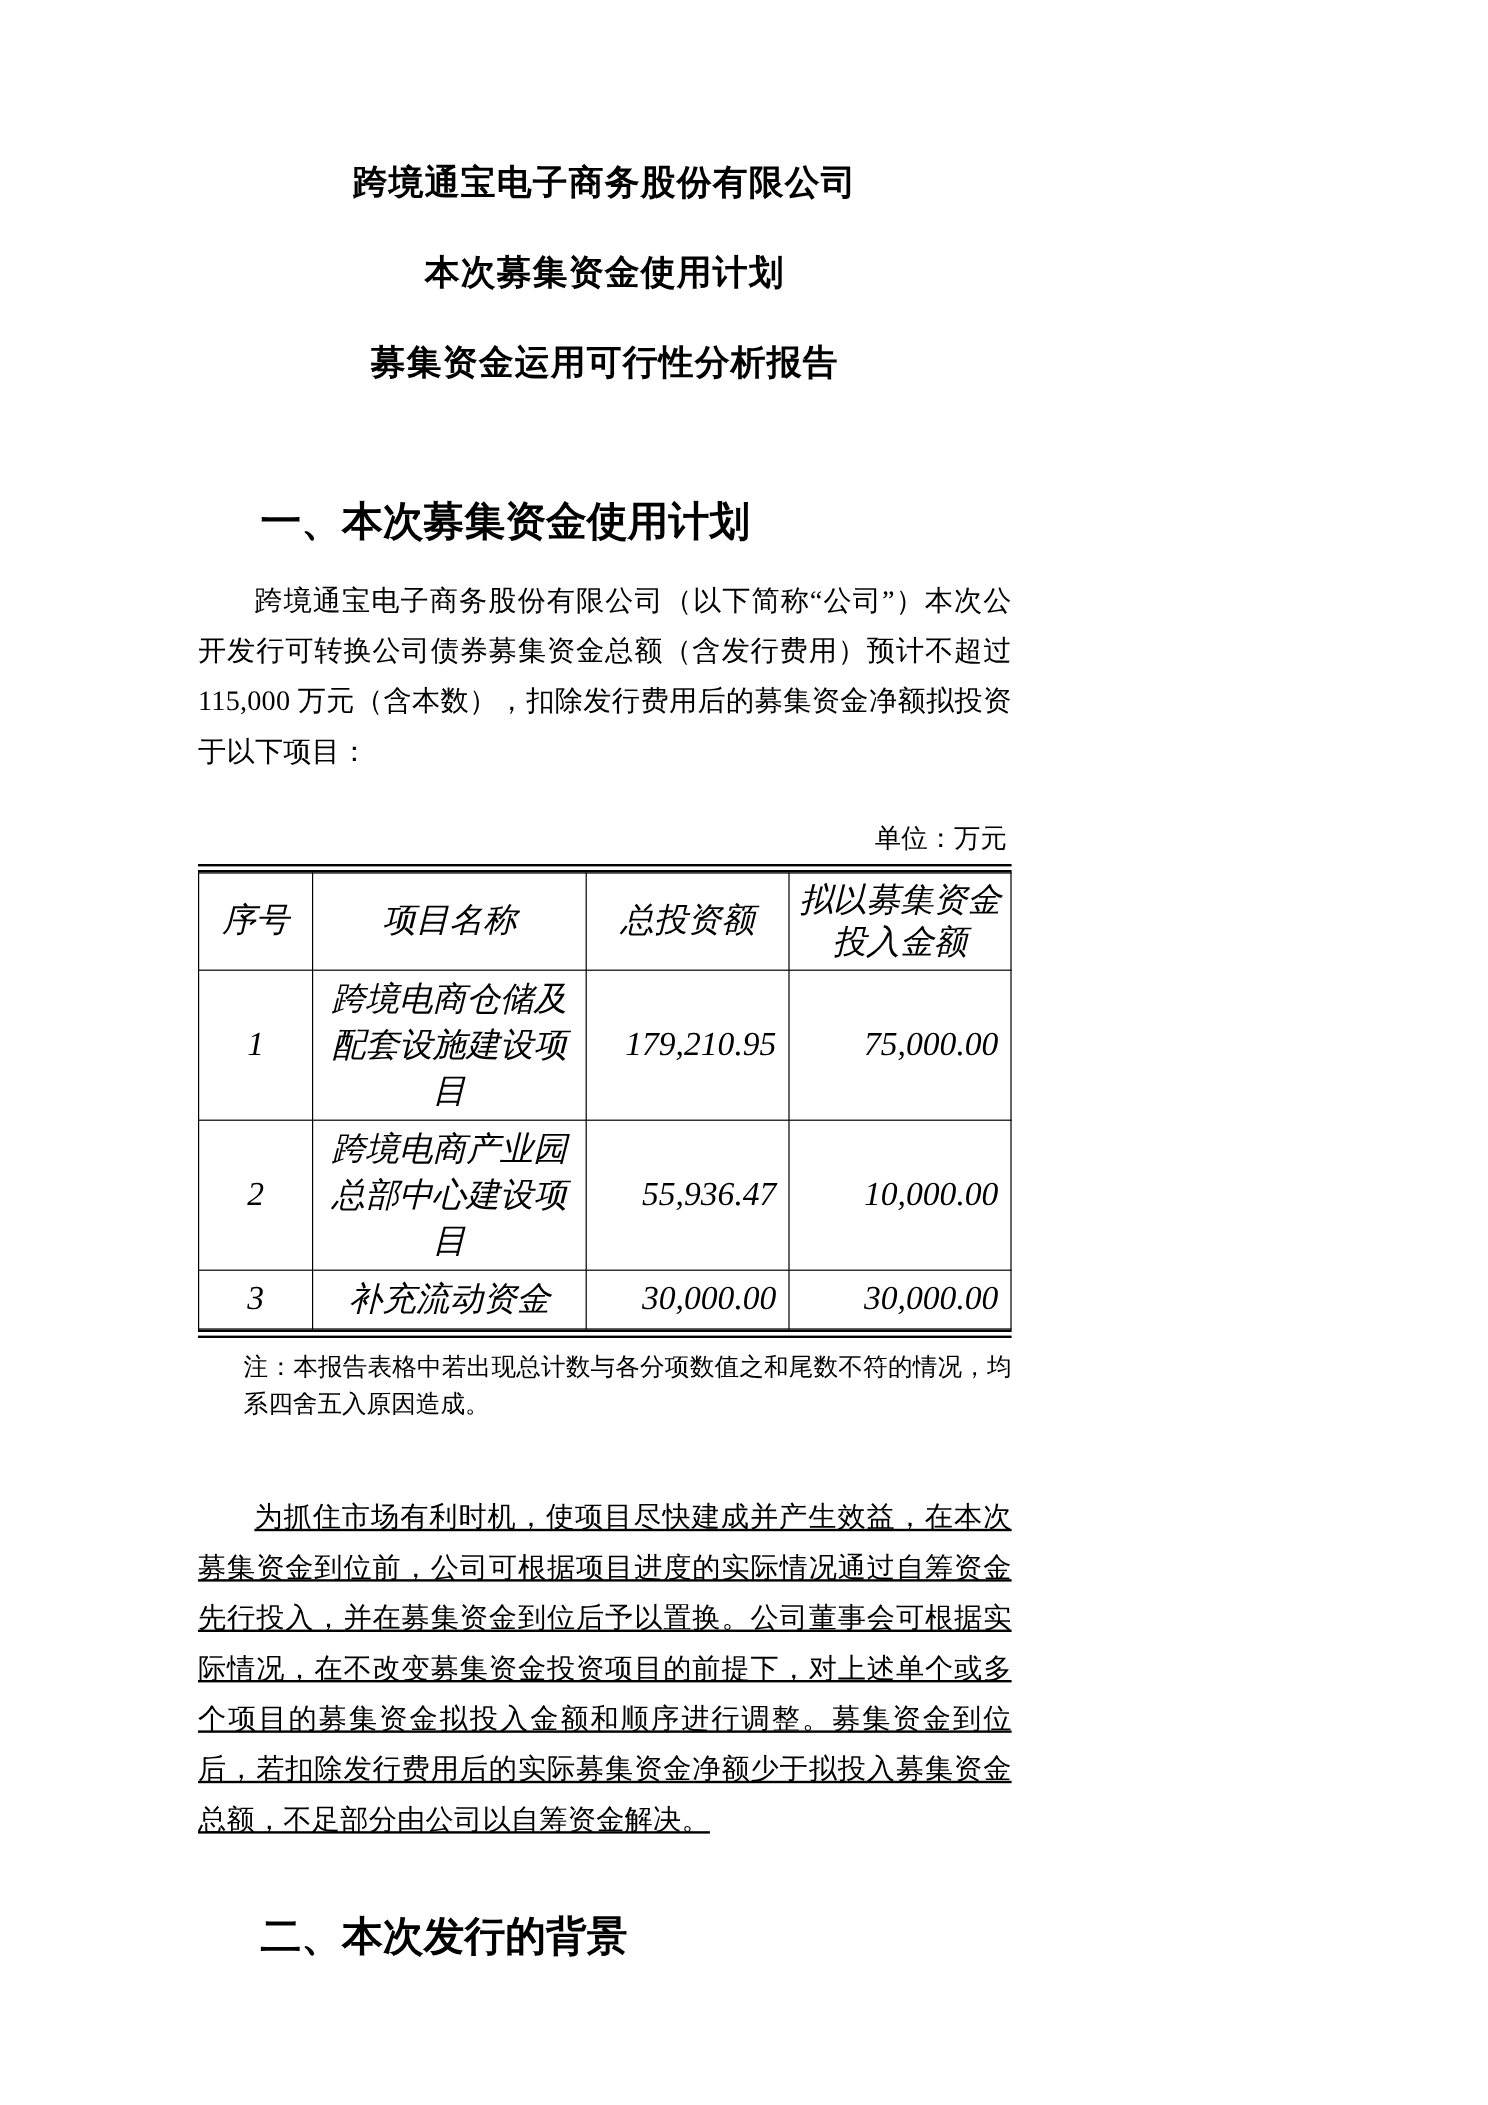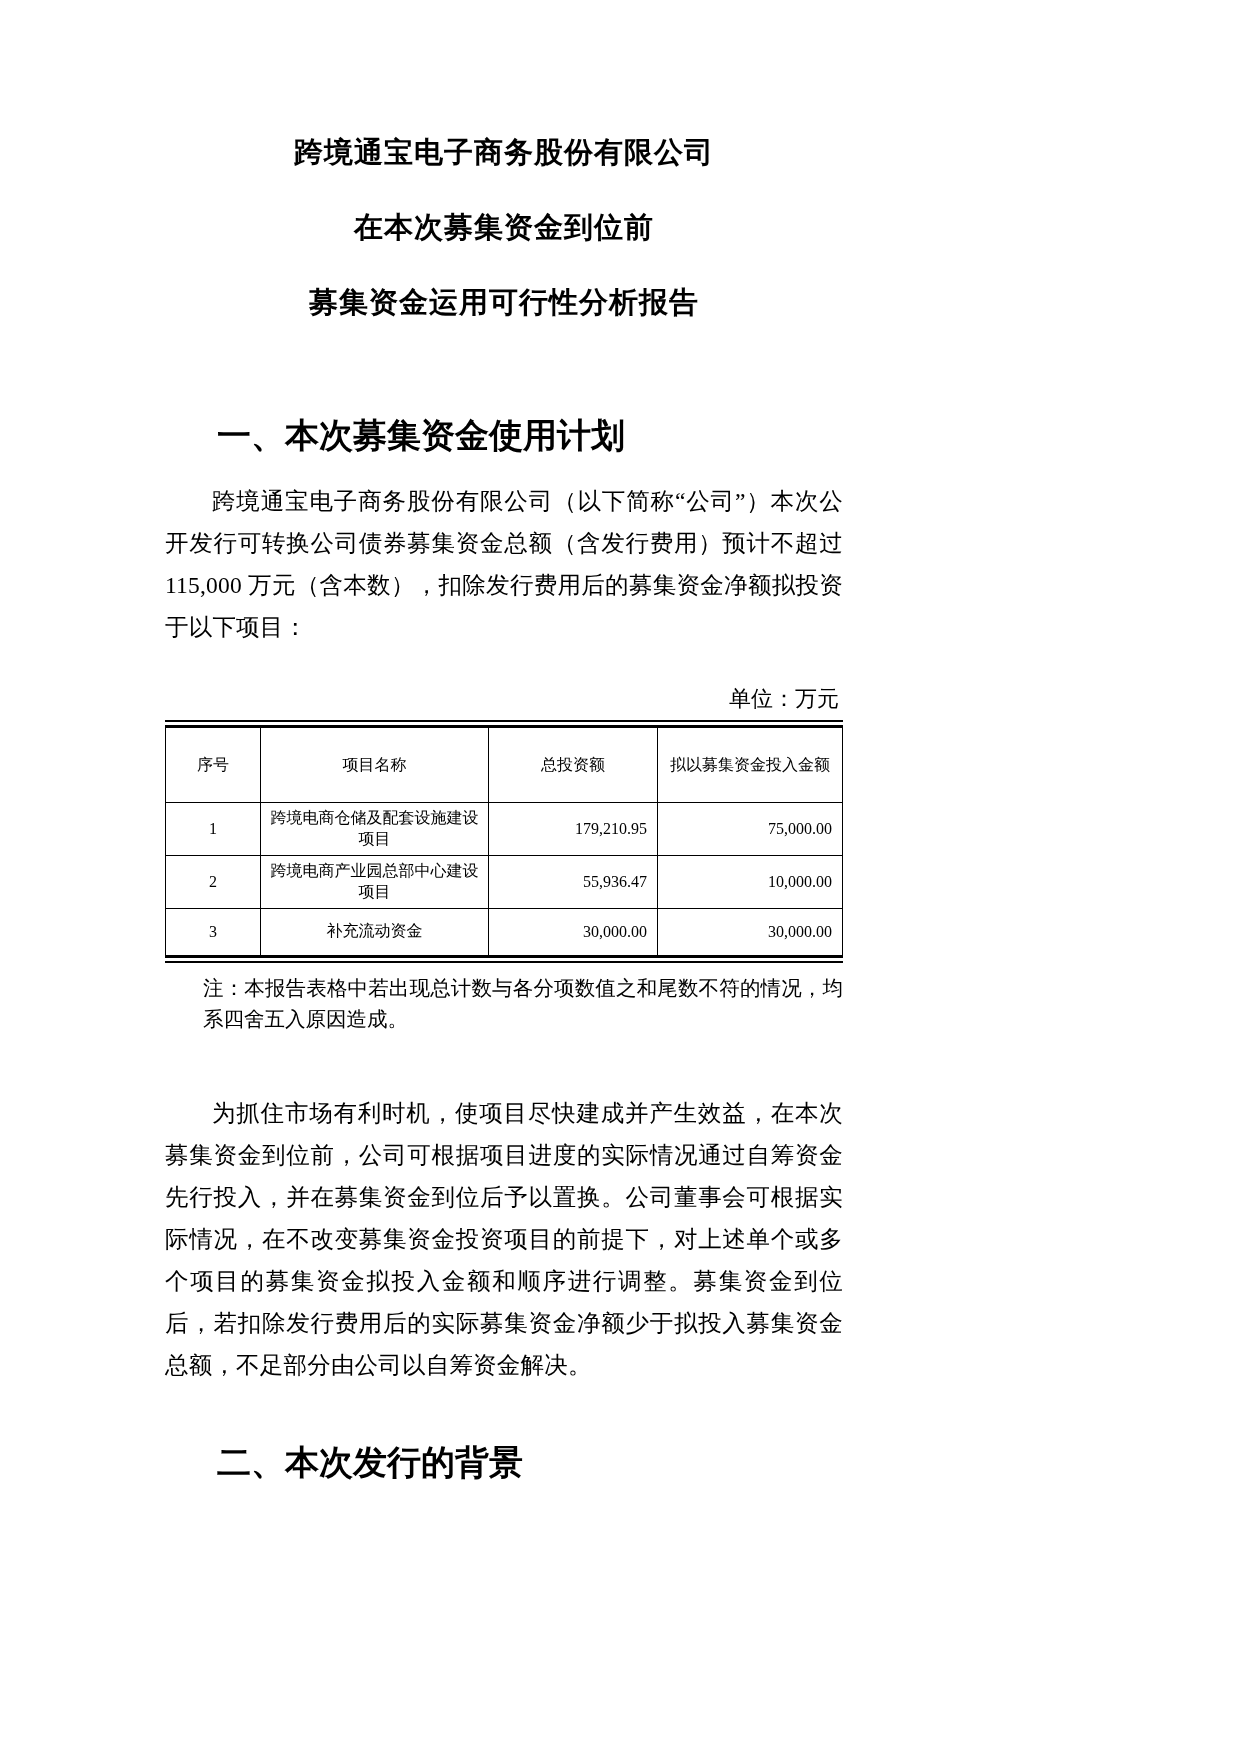--- a/index.html
+++ b/index.html
@@ -67,22 +67,23 @@
     text-align: right;
     font-size: 22px;
     margin: 36px 0 6px 0;
     padding-right: 4px;
   }
 
   
   table.fund-table {
     width: 100%;
     border-collapse: collapse;
-    font-size: 16px;
+    font-size: 28px;
     table-layout: fixed;
+    font-style: italic;
   }
   table.fund-table td, table.fund-table th {
     border: 1px solid #000;
     padding: 5px 8px;
     vertical-align: middle;
     font-weight: normal;
   }
   .thead-row th {
     text-align: center;
     height: 64px;
@@ -126,31 +127,31 @@
   }
 
   .table-note {
     font-size: 20.5px;
     line-height: 1.5;
     margin: 10px 0 0 0;
     padding-left: 38px;
     text-align: justify;
   }
 
-  .para-block-2 { margin-top: 58px; }
+  .para-block-2 { margin-top: 58px; text-decoration: underline; }
   .heading-2 { margin-top: 56px; }
 </style>
 </head>
 <body>
 
 <div class="page">
 
   <div class="title-block">
     <div class="doc-title">跨境通宝电子商务股份有限公司</div>
-    <div class="doc-title">在本次募集资金到位前</div>
+    <div class="doc-title">本次募集资金使用计划</div>
     <div class="doc-title">募集资金运用可行性分析报告</div>
   </div>
 
   <h2 class="section-heading heading-gap-top">一、本次募集资金使用计划</h2>
 
   <p class="body-para para-gap-1">跨境通宝电子商务股份有限公司（以下简称“公司”）本次公开发行可转换公司债券募集资金总额（含发行费用）预计不超过 115,000 万元（含本数），扣除发行费用后的募集资金净额拟投资于以下项目：</p>
 
   <div class="unit-label">单位：万元</div>
 
   <div class="rule-double-top"></div>

